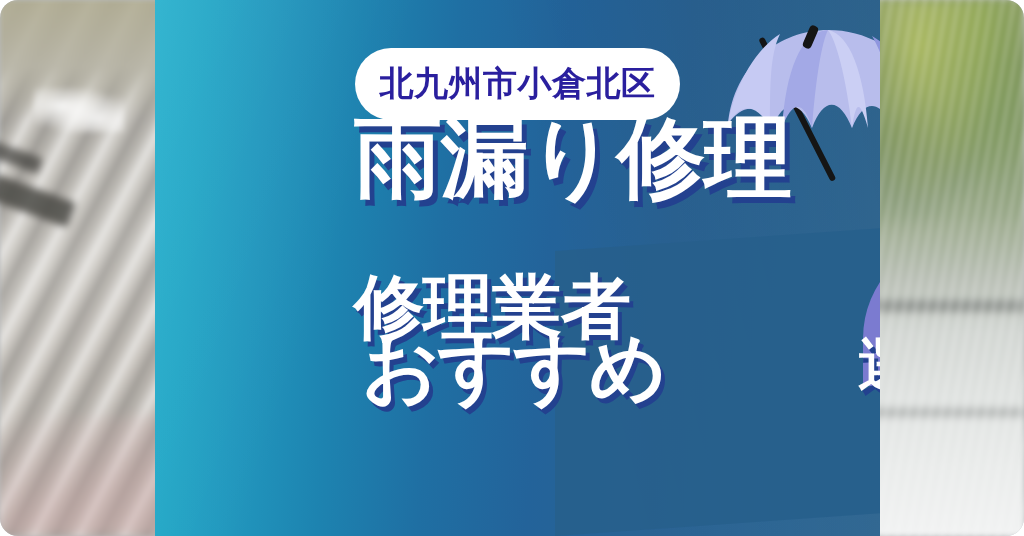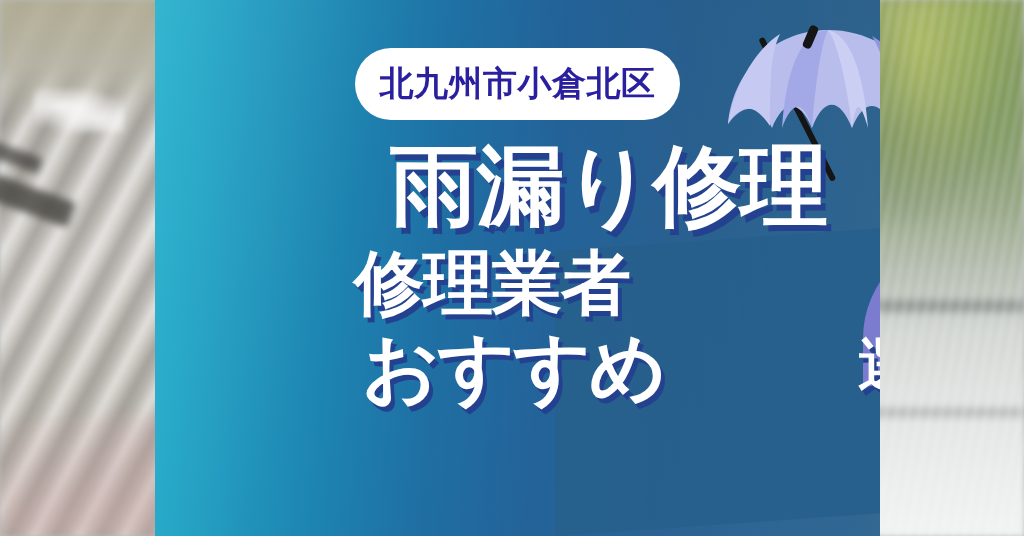--- a/index.html
+++ b/index.html
@@ -5,20 +5,21 @@
 <style>
   html,body{margin:0;padding:0;background:#fff;}
   *{box-sizing:border-box;}
 
   .banner{
     position:relative;
     width:1024px;height:536px;
     overflow:hidden;
     font-family:"Liberation Sans","DejaVu Sans",sans-serif;
     background:#b9bcbe;
+    border-radius:18px;
   }
 
   
   .photo-left{
     position:absolute;left:0;top:0;width:175px;height:536px;
     background:
       repeating-linear-gradient(118deg,
         rgba(255,255,255,0.55) 0px,
         rgba(255,255,255,0.10) 9px,
         rgba(90,88,86,0.30) 20px,
@@ -151,29 +152,28 @@
     display:flex;align-items:center;justify-content:center;
     color:#2a1f9e;
     font-weight:bold;
     letter-spacing:.5px;
     white-space:nowrap;
   }
   .pill-top{left:5px;top:48px;width:325px;height:72px;font-size:34px;}
   .pill-bottom{left:5px;top:430px;width:453px;height:74px;font-size:38px;}
 
   .headline{
-    position:absolute;left:4px;top:142px;
+    position:absolute;left:4px;top:114px;
     font-size:88px;line-height:1;font-weight:bold;color:#ffffff;
     letter-spacing:-1px;white-space:nowrap;
     text-shadow:5px 6px 0 #23418f;
-    margin-left:36px;
   }
 
   .sub1{
-    position:absolute;left:4px;top:248px;
+    position:absolute;left:4px;top:272px;
     font-size:70px;line-height:1;font-weight:bold;color:#ffffff;
     letter-spacing:-1px;white-space:nowrap;
     text-shadow:4px 5px 0 #23418f;
   }
   .sub2{
     position:absolute;left:12px;top:330px;
     font-size:76px;line-height:1;font-weight:bold;color:#ffffff;
     letter-spacing:-2px;white-space:nowrap;
     text-shadow:4px 5px 0 #23418f;
   }

